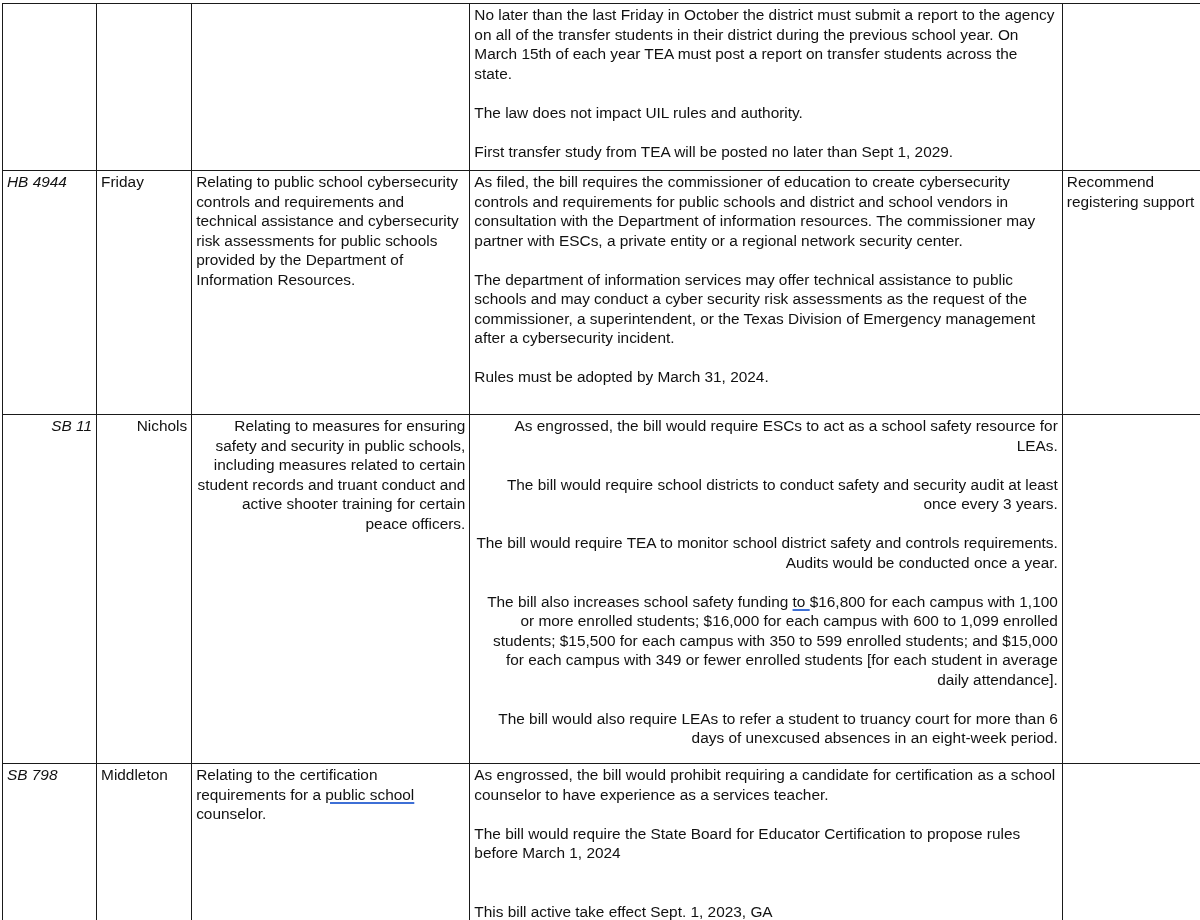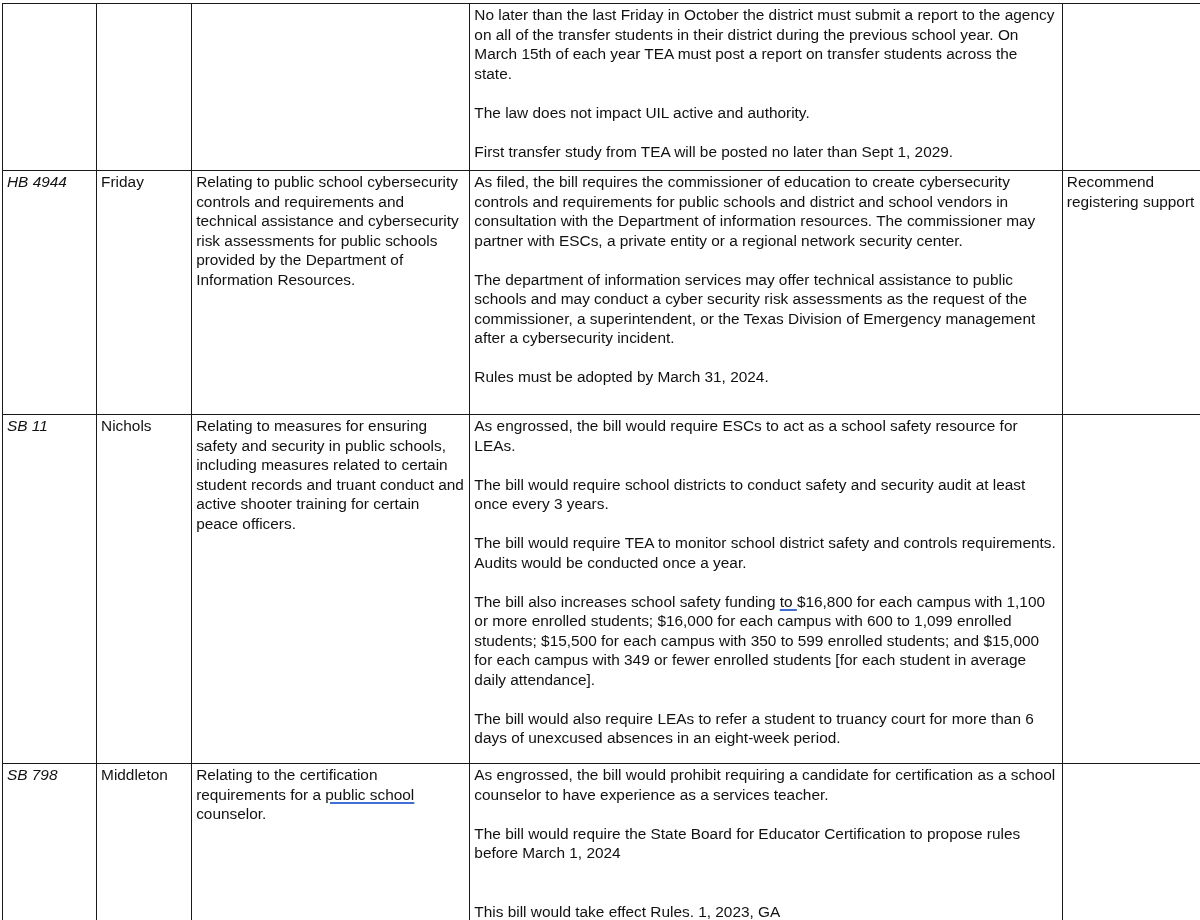--- a/index.html
+++ b/index.html
@@ -19,38 +19,38 @@
   td.c-bill { width: 85px; font-style: italic; }
   td.c-author { width: 86px; }
   td.c-caption { width: 269px; }
   td.c-summary { width: 583px; margin-left: 48px; }
   td.c-rec { width: 160px; }
   p.para { margin: 0 0 19.5px 0; }
   p.para:last-child { margin-bottom: 0; }
   .spell { text-decoration: underline; text-decoration-color: #3d6fd6; text-decoration-thickness: 1.5px; text-underline-offset: 2px; }
   .row-cont td { height: 163px; }
   .row-hb4944 td { height: 240px; }
-  .row-sb11 td { height: 345px; }
+  .row-sb11 td { height: 345px; text-align: right; }
   .row-sb798 td { height: 170px; }
   .gap { display:block; height: 19.5px; }
 </style>
 </head>
 <body>
 
 <div class="doc">
   <table class="bills">
     <tbody>
 
       <tr class="row-cont">
         <td class="c-bill"></td>
         <td class="c-author"></td>
         <td class="c-caption"></td>
         <td class="c-summary">
           <p class="para">No later than the last Friday in October the district must submit a report to the agency on all of the transfer students in their district during the previous school year. On March 15th of each year TEA must post a report on transfer students across the state.</p>
-          <p class="para">The law does not impact UIL active and authority.</p>
+          <p class="para">The law does not impact UIL rules and authority.</p>
           <p class="para">First transfer study from TEA will be posted no later than Sept 1, 2029.</p>
         </td>
         <td class="c-rec"></td>
       </tr>
 
       <tr class="row-hb4944">
         <td class="c-bill">HB 4944</td>
         <td class="c-author">Friday</td>
         <td class="c-caption">Relating to public school cybersecurity controls and requirements and technical assistance and cybersecurity risk assessments for public schools provided by the Department of Information Resources.</td>
         <td class="c-summary">
@@ -76,19 +76,19 @@
       </tr>
 
       <tr class="row-sb798">
         <td class="c-bill">SB 798</td>
         <td class="c-author">Middleton</td>
         <td class="c-caption"><span>Relating to the certification requirements for a </span><span class="spell">public school</span><span> counselor.</span></td>
         <td class="c-summary">
           <p class="para">As engrossed, the bill would prohibit requiring a candidate for certification as a school counselor to have experience as a services teacher.</p>
           <p class="para">The bill would require the State Board for Educator Certification to propose rules before March 1, 2024</p>
           <span class="gap"></span>
-          <p class="para">This bill would take effect Rules. 1, 2023, GA</p>
+          <p class="para">This bill active take effect Sept. 1, 2023, GA</p>
         </td>
         <td class="c-rec"></td>
       </tr>
     </tbody>
   </table>
 </div>
 
 </body></html>

